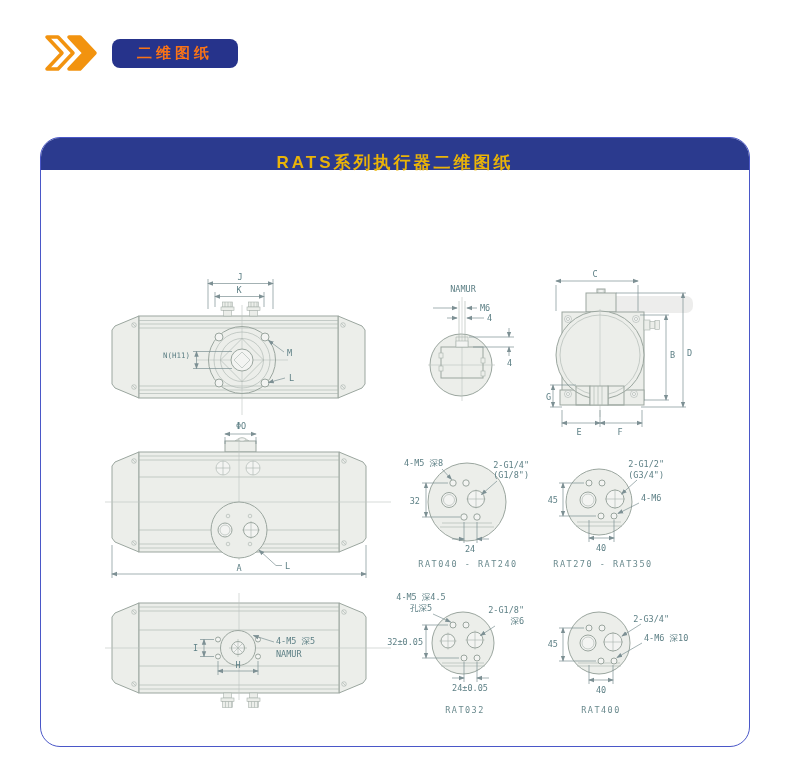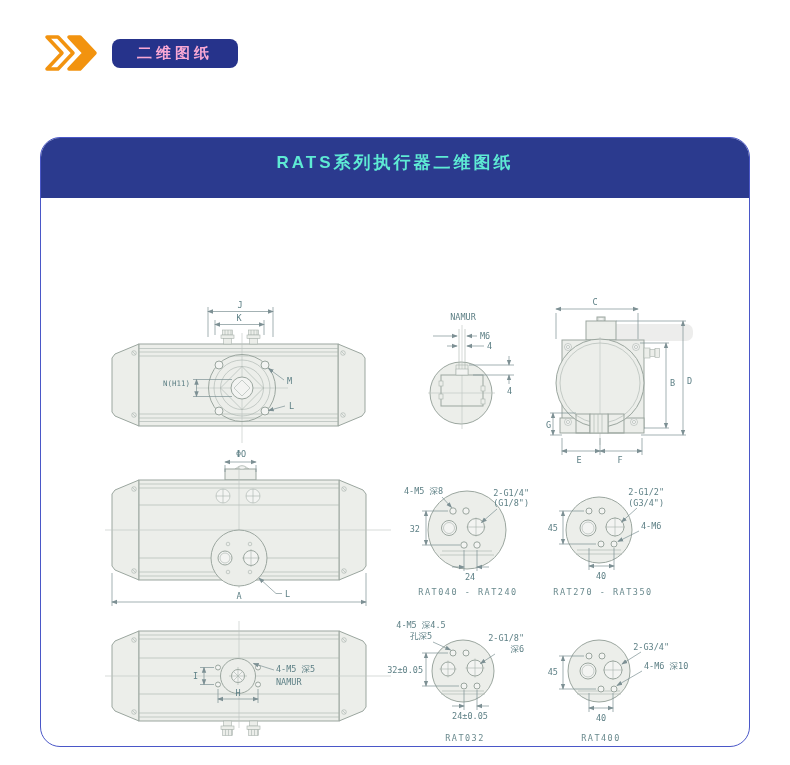--- a/index.html
+++ b/index.html
@@ -1,22 +1,22 @@
 <!DOCTYPE html>
 <html><head>
 <meta charset="utf-8">
 <style>
   * { margin:0; padding:0; box-sizing:border-box; }
   html,body { width:790px; height:765px; background:#ffffff; font-family:"Liberation Sans", sans-serif; }
   .topbar { display:flex; align-items:center; gap:12px; padding:33px 0 0 44px; }
-  .badge { display:inline-block; background:#26338b; color:#f9a8d4; border-radius:8px;
+  .badge { display:inline-block; background:#26338b; color:#f97316; border-radius:8px;
            padding:5px 25px; font-size:15px; font-weight:bold; letter-spacing:4px; }
   .card { position:relative; width:710px; height:610px; margin:64px 0 0 40px;
           border:1.5px solid #4a57c8; border-radius:20px; overflow:hidden; background:#fff; }
-  .card-title { height:60px; line-height:50px; background:#2b3a8e; color:#5eead4; text-align:center;
+  .card-title { height:32px; line-height:50px; background:#2b3a8e; color:#eab308; text-align:center;
                 font-size:17px; font-weight:bold; letter-spacing:3px; }
   .canvas { position:relative; width:100%; height:558px; }
   svg.draw { position:absolute; overflow:visible; }
   .ln  { stroke:#9ba69f; stroke-width:1;   fill:none; }
   .lnt { stroke:#a8b2ac; stroke-width:0.6; fill:none; }
   .cl  { stroke:#bcc5bf; stroke-width:0.6; fill:none; }
   .dm  { stroke:#7d9094; stroke-width:0.7; fill:none; }
   .fb  { fill:#eceeea; }
   .fh  { fill:#f3f4f2; }
   svg.draw text { fill:#5e8086; font-family:"DejaVu Sans Mono","Liberation Mono",monospace; font-size:8.5px; }

